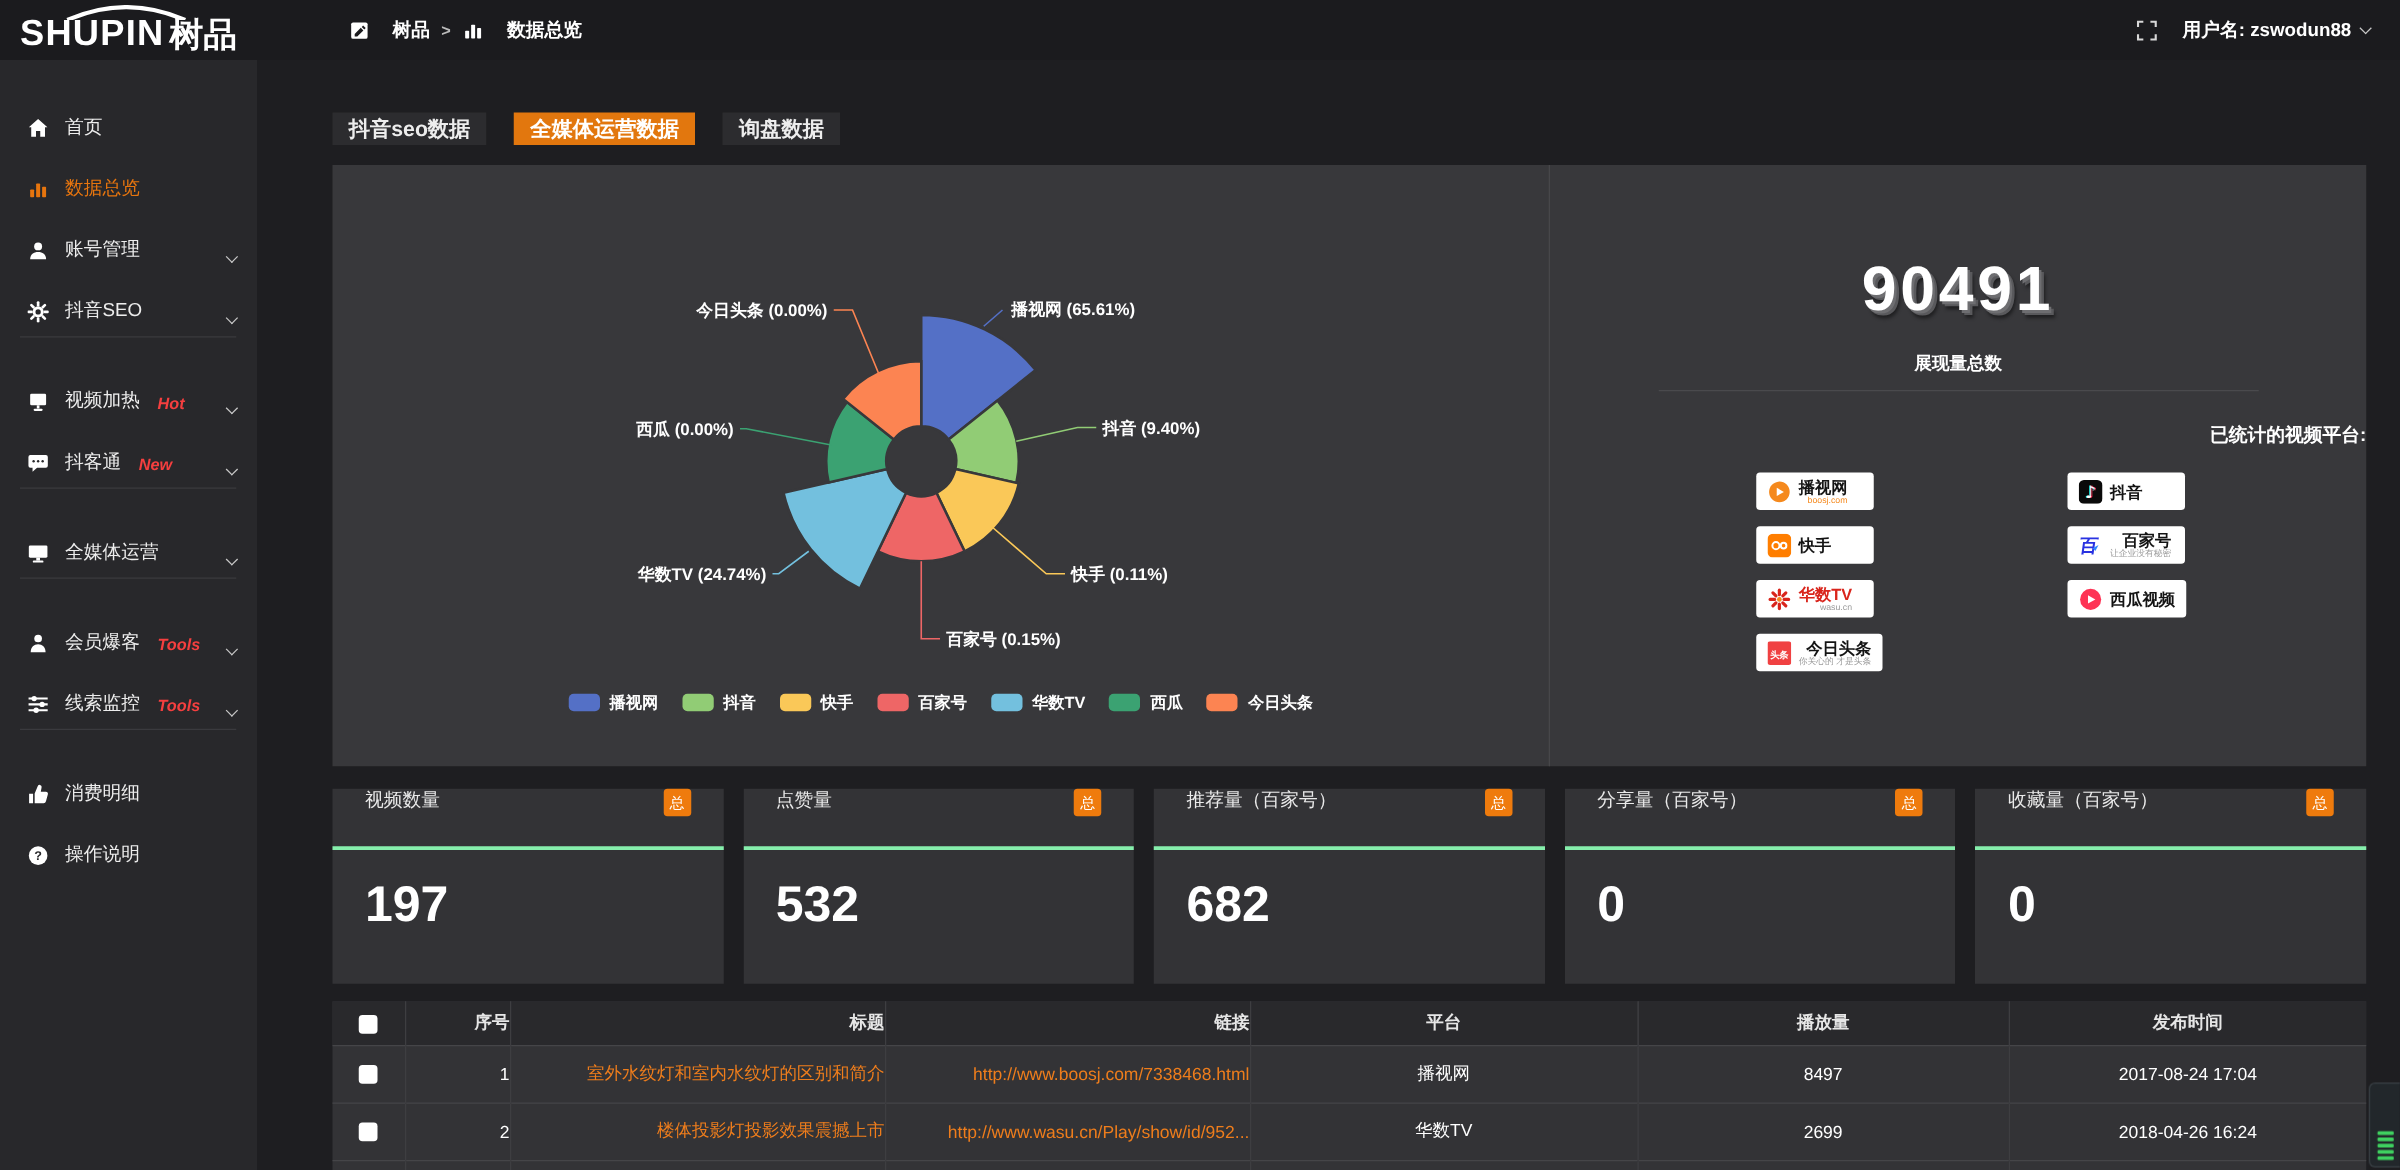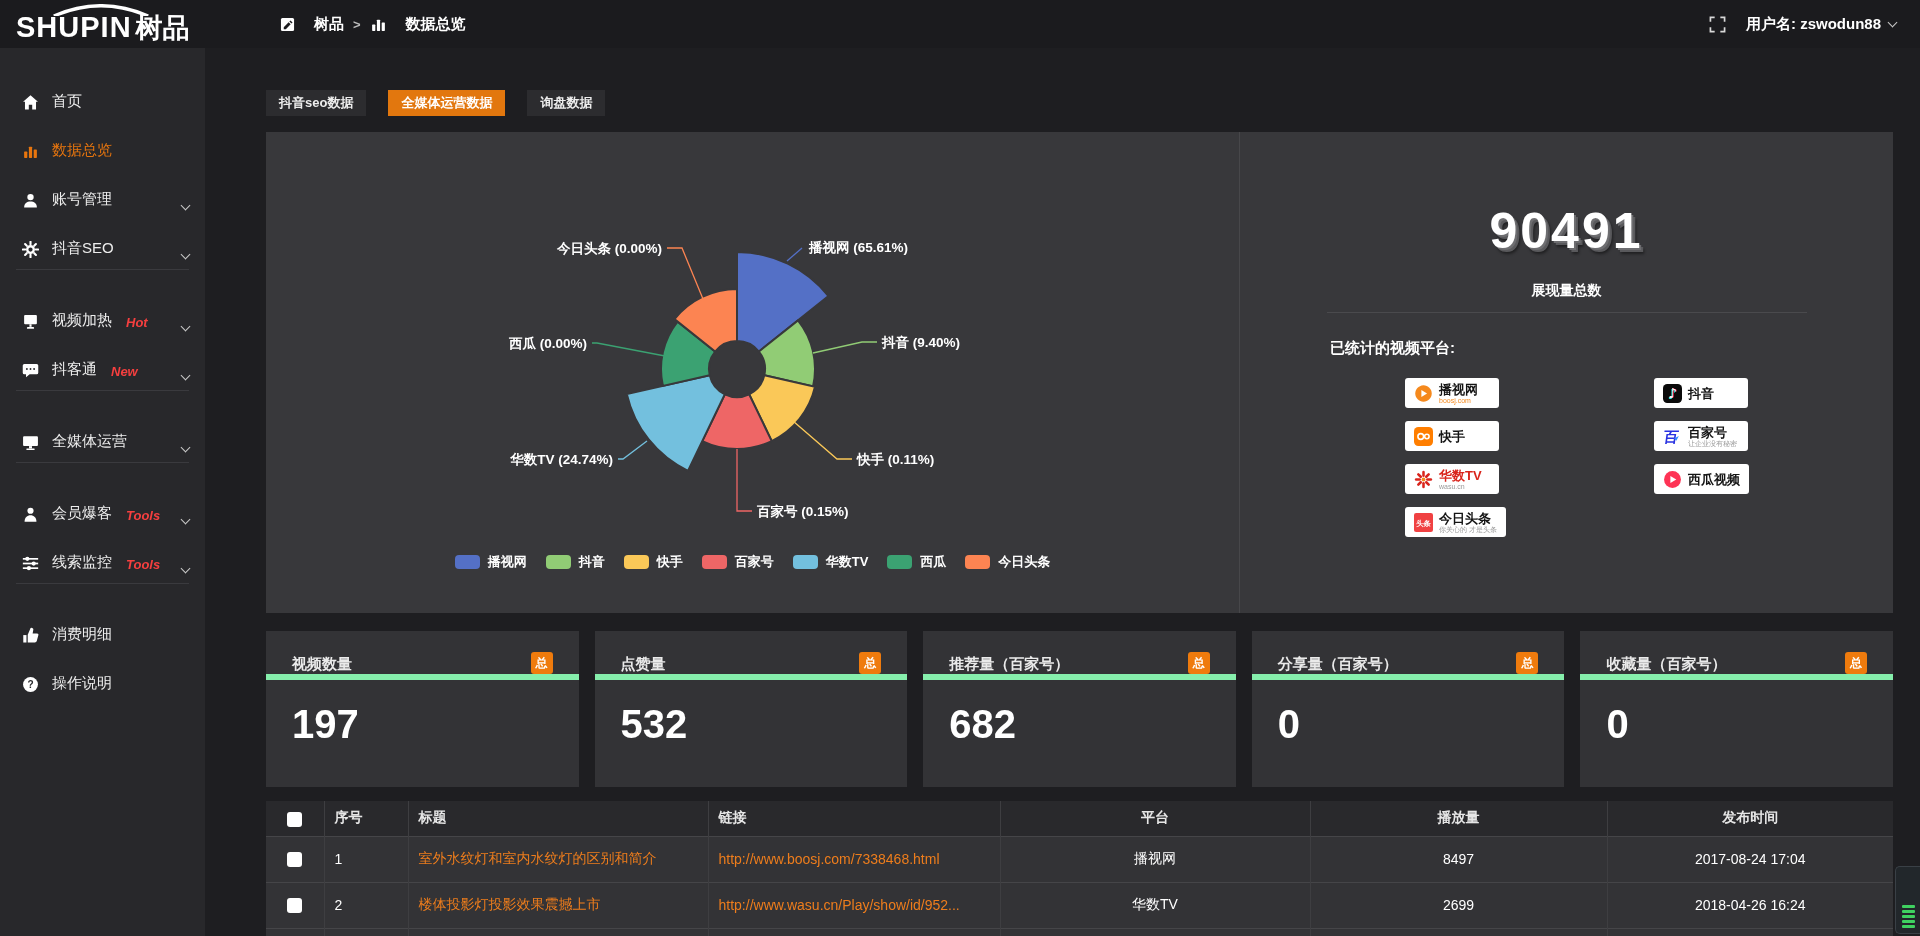--- a/index.html
+++ b/index.html
@@ -26,62 +26,62 @@
   .nav-item.active{color:#e7750e}
   .nav-item.active .nav-icon{color:#e7750e}
   .nav-label{white-space:nowrap}
   .nav-tag{font-style:italic;font-weight:bold;font-size:13px;margin-left:14px}
   .tag-red{color:#f53f3f}.tag-yellow{color:#eec335}
   .nav-item .chev{margin-left:auto}
   .nav-divider{height:1px;background:#3a3a3e;margin:11px 16px}
   
   .main{position:absolute;top:48px;left:205px;right:0;bottom:0;padding:42px 27px 0 61px}
   .tabs{display:flex;gap:22px}
-  .tab{height:26px;padding:0 13px;font-size:13px;font-weight:bold;display:flex;align-items:center;
+  .tab{height:26px;padding:0 13px;font-size:17px;font-weight:bold;display:flex;align-items:center;
     background:#2c2c2f;color:#ededed;cursor:pointer}
   .tab.active{background:#e2770e;color:#fff}
   
   .chart-panel{margin-top:16px;height:481px;background:#38383b;display:flex}
   .pie-area{width:974px;position:relative;border-right:1px solid #47474a;flex:none}
   .legend{position:absolute;bottom:42px;left:0;right:0;display:flex;justify-content:center;gap:19px;font-size:13px;font-weight:bold}
   .legend-item{display:flex;align-items:center;gap:8px;cursor:pointer}
   .legend-swatch{width:25px;height:14px;border-radius:4px}
   .imp{flex:1;text-align:center;padding-top:70px}
   .imp-number{font-size:50px;font-weight:bold;letter-spacing:3px;color:#fff;
     text-shadow:2px 2px 0 #6e6e71,4px 4px 0 #59595c,5px 6px 3px rgba(0,0,0,.45)}
   .imp-label{margin-top:22px;font-size:14px;font-weight:bold}
   .imp-hr{margin:12px auto 0;width:480px;border:none;border-top:1px solid #4a4a4d}
-  .platforms{text-align:left;padding-left:90px;margin-top:26px}
+  .platforms{text-align:right;padding-left:90px;margin-top:26px}
   .platforms-label{font-size:15px;font-weight:bold}
   .platform-grid{display:flex;gap:148px;margin-top:20px;margin-left:75px}
   .platform-col{display:flex;flex-direction:column;gap:13px;align-items:flex-start}
   .platform-badge{height:30px;min-width:94px;background:#fff;border-radius:3px;display:flex;align-items:center;
     padding:0 9px;gap:6px}
   .pb-text{display:flex;flex-direction:column;line-height:1}
   .pb-name{font-size:13px;font-weight:bold;color:#141414;white-space:nowrap}
   .pb-name.red{color:#d9251c}
   .pb-sub{font-size:7px;color:#f5891d;margin-top:1px}
   .pb-sub.gray{color:#9a9a9a}
   
   .stats-row{display:flex;gap:16px;margin-top:18px}
   .stat-card{flex:1;height:156px;background:#333336}
-  .stat-head{height:49px;display:flex;align-items:flex-end;justify-content:space-between;padding:0 26px;
-    border-bottom:6px solid #86efac;font-size:15px;font-weight:bold;color:#eaeaea}
+  .stat-head{height:49px;display:flex;align-items:flex-start;justify-content:space-between;padding:0 26px;
+    border-bottom:3px solid #86efac;font-size:15px;font-weight:normal;color:#eaeaea}
   .stat-badge{width:22px;height:22px;background:#ef7b0d;border-radius:3px;color:#fff;font-size:12px;
     display:flex;align-items:center;justify-content:center;cursor:pointer}
   .stat-value{padding:22px 26px 0;font-size:40px;font-weight:bold}
   
   .table-panel{margin-top:14px;background:#333336}
   table{width:100%;border-collapse:collapse;table-layout:fixed;font-size:14px}
   thead tr{background:#29292c;height:35px}
   th{font-weight:bold;color:#e6e6e6}
   tbody tr{height:46px;border-top:1px solid #454548;background:#333336}
   th,td{border-right:1px solid #3e3e41;overflow:hidden;white-space:nowrap;text-overflow:ellipsis}
   th:last-child,td:last-child{border-right:none}
-  .cl{text-align:left;padding-left:10px}
+  .cl{text-align:right;padding-left:10px}
   .cc{text-align:center}
   .link{color:#ee7d1c;cursor:pointer}
   .cb{display:inline-block;width:15px;height:15px;background:#fff;border-radius:3px;vertical-align:middle;cursor:pointer}
   
   .float-widget{position:fixed;right:0;top:866px;width:25px;height:68px;background:#22272b;
     border:1px solid #3a4046;border-right:none;border-radius:5px 0 0 5px;display:flex;flex-direction:column;
     justify-content:flex-end;align-items:center;gap:2px;padding:4px 0 5px;cursor:pointer;z-index:30}
   .fw-bar{width:13px;height:3px;background:#3fd160;border-radius:1px}
 </style>
 </head>

